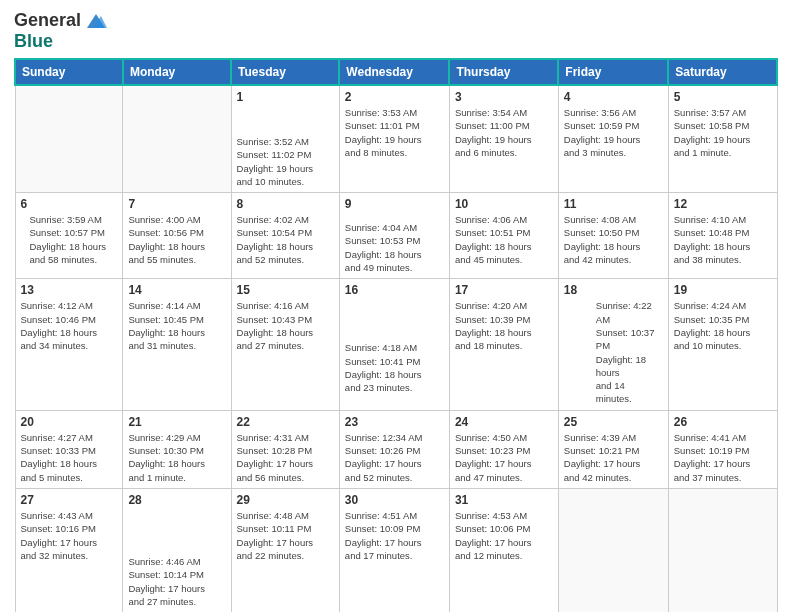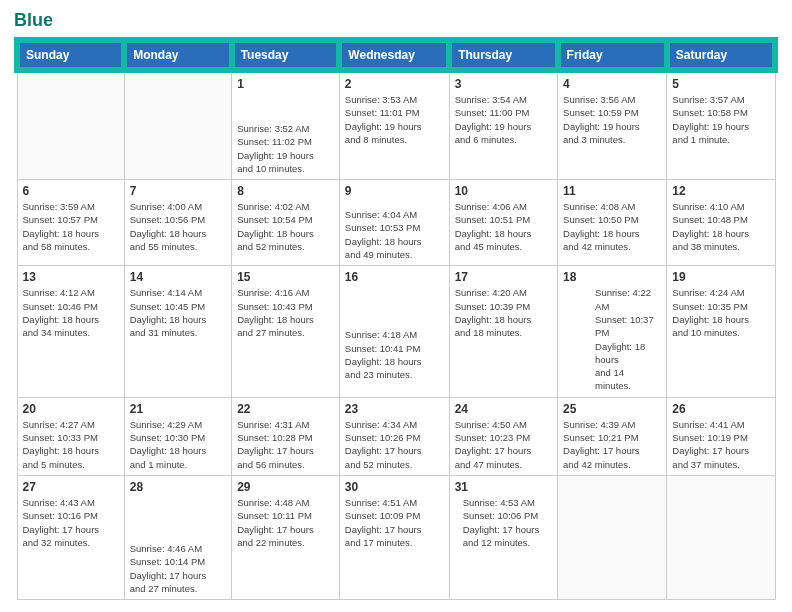--- a/index.html
+++ b/index.html
@@ -50,21 +50,21 @@
       border-collapse: collapse;
       font-size: 10.5px;
     }
     .calendar-table thead tr th {
       background: #2a6ebb;
       color: #fff;
       font-size: 12px;
       font-weight: bold;
       padding: 5px 6px;
       text-align: left;
-      border: 6px solid #14b8a6;
+      border: 2px solid #14b8a6;
     }
     .calendar-table tbody tr td {
       border: 1px solid #ccc;
       vertical-align: top;
       padding: 4px 5px;
       width: 113px;
       min-height: 70px;
       background: #fff;
     }
     .calendar-table tbody tr td.empty {
@@ -85,20 +85,27 @@
     .row-shaded td {
       background: #f3f3f3;
     }
   </style>
 </head>
 <body>
 
 <div class="page">
   <div class="header">
     <div class="logo">
+      <div class="logo-row">
+        <span style="font-size:18px;font-weight:bold;color:#333;">General</span>
+        <svg width="22" height="18" viewBox="0 0 22 18" style="margin-left:2px;">
+          <polygon points="2,16 11,2 20,16" fill="#1a73c7" opacity="0.85"></polygon>
+          <polygon points="8,16 16,4 22,16" fill="#2a8ae0" opacity="0.7"></polygon>
+        </svg>
+      </div>
       <div>
         <span style="font-size:18px;font-weight:bold;color:#0f766e;">Blue</span>
       </div>
     </div>
     <div class="title-section">
       <div class="main-title"></div>
       <div class="subtitle"></div>
     </div>
   </div>
 
@@ -150,21 +157,21 @@
             <span class="day-number">5</span>
             <div class="day-detail" style="white-space: pre-line;">Sunrise: 3:57 AM
 Sunset: 10:58 PM
 Daylight: 19 hours
 and 1 minute.</div>
           </td>
         </tr>
         <tr class="row-shaded">
           <td>
             <span class="day-number">6</span>
-            <div class="day-detail" style="white-space: pre-line;">Sunrise: 3:59 AM
+            <div class="day-detail" style="white-space: pre-line; margin-left: 9px;">Sunrise: 3:59 AM
 Sunset: 10:57 PM
 Daylight: 18 hours
 and 58 minutes.</div>
           </td>
           <td>
             <span class="day-number">7</span>
             <div class="day-detail" style="white-space: pre-line;">Sunrise: 4:00 AM
 Sunset: 10:56 PM
 Daylight: 18 hours
 and 55 minutes.</div>
@@ -273,21 +280,21 @@
           </td>
           <td>
             <span class="day-number">22</span>
             <div class="day-detail" style="white-space: pre-line;">Sunrise: 4:31 AM
 Sunset: 10:28 PM
 Daylight: 17 hours
 and 56 minutes.</div>
           </td>
           <td>
             <span class="day-number">23</span>
-            <div class="day-detail" style="white-space: pre-line;">Sunrise: 4:34 AM
+            <div class="day-detail" style="white-space: pre-line;">Sunrise: 12:34 AM
 Sunset: 10:26 PM
 Daylight: 17 hours
 and 52 minutes.</div>
           </td>
           <td>
             <span class="day-number">24</span>
             <div class="day-detail" style="white-space: pre-line;">Sunrise: 4:50 AM
 Sunset: 10:23 PM
 Daylight: 17 hours
 and 47 minutes.</div>
@@ -331,21 +338,21 @@
           </td>
           <td>
             <span class="day-number">30</span>
             <div class="day-detail" style="white-space: pre-line;">Sunrise: 4:51 AM
 Sunset: 10:09 PM
 Daylight: 17 hours
 and 17 minutes.</div>
           </td>
           <td>
             <span class="day-number">31</span>
-            <div class="day-detail" style="white-space: pre-line; margin-left: 8px;">Sunrise: 4:53 AM
+            <div class="day-detail" style="white-space: pre-line;">Sunrise: 4:53 AM
 Sunset: 10:06 PM
 Daylight: 17 hours
 and 12 minutes.</div>
           </td>
           <td class="empty"></td>
           <td class="empty"></td>
         </tr>
       </tbody>
   </table>
 </div>

